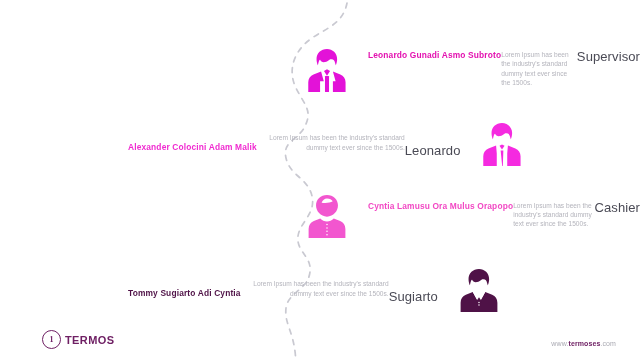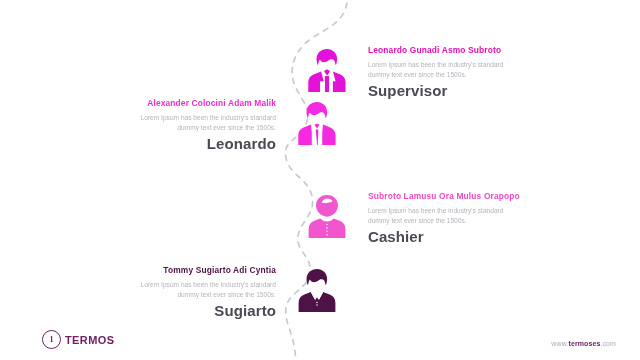--- a/index.html
+++ b/index.html
@@ -36,21 +36,21 @@
 
   .avatar {
     width: 54px;
     height: 54px;
     flex: 0 0 54px;
     display: block;
   }
 
   .copy {
     display: flex;
-    flex-direction: column;
+    flex-direction: row;
     justify-content: center;
   }
   .entry.right .copy {
     margin-left: 14px;
     text-align: left;
     align-items: flex-start;
   }
   .entry.left .copy {
     margin-right: 14px;
     text-align: right;
@@ -66,22 +66,22 @@
     white-space: nowrap;
   }
   .person-desc {
     font-size: 6.6px;
     line-height: 9.2px;
     color: #b4b4bc;
     max-width: 148px;
     margin-bottom: 5px;
   }
   .person-role {
-    font-size: 15px;
-    font-weight: bold;
+    font-size: 13px;
+    font-weight: normal;
     color: #4a4a55;
     letter-spacing: 0.1px;
     line-height: 13px;
     white-space: nowrap;
   }
 
   
   .footer-logo {
     position: absolute;
     left: 42px;
@@ -151,21 +151,21 @@
         <rect x="29.6" y="38" width="4.8" height="19" rx="0.6"></rect>
       </g>
     </svg>
     <div class="copy">
       <div class="person-name" style="color: rgb(227, 18, 176);">Leonardo Gunadi Asmo Subroto</div>
       <div class="person-desc" style="color: rgb(180, 180, 188);">Lorem Ipsum has been the industry's standard dummy text ever since the 1500s.</div>
       <div class="person-role" style="color: rgb(74, 74, 85);">Supervisor</div>
     </div>
   </div>
 
-  <div class="entry left" style="left:128px; top:97px;">
+  <div class="entry left" style="left:128px; top:118px;">
     <div class="copy">
       <div class="person-name" style="color: rgb(240, 42, 208);">Alexander Colocini Adam Malik</div>
       <div class="person-desc" style="color: rgb(180, 180, 188);">Lorem Ipsum has been the industry's standard dummy text ever since the 1500s.</div>
       <div class="person-role" style="color: rgb(74, 74, 85);">Leonardo</div>
     </div>
     <svg class="avatar" viewBox="0 0 64 64">
       <g fill="#f52ae0">
         <path d="M32 6c-7.2 0-12.4 5-12.4 11.8 0 4.2 1.6 7.4 1.6 7.4s.6-2.6 1-4.2c.5-1.9 1.6-2.2 1.6-2.2s1.2 2.8 4 2.8c6 0 5.6-3.4 9.4-3.4 2.8 0 3.8 2 4.2 3.6.5 1.8 1 3.4 1 3.4s1.6-3.2 1.6-7.4C44 11 38.6 6 32 6z"></path>
         <path d="M25 32.5l-9 3.6c-3.8 1.5-6.2 5.2-6.2 9.3V57h16V42l-0.8-9.5zM39 32.5L38.2 42V57h15.8V45.4c0-4.1-2.4-7.8-6.2-9.3L39 32.5z"></path>
         <path d="M29 33l3 4.4 3-4.4-3-1.6-3 1.6z"></path>
@@ -179,21 +179,21 @@
       <g fill="#f256cf">
         <path d="M32 6c-7.6 0-13 5.2-13 12.2 0 7 5.4 13.4 13 13.4s13-6.4 13-13.4C45 11.2 39.6 6 32 6zm0 4.2c3.4 0 5.6 1.4 6.8 3.2-3 1.8-8.4 2.4-13.2 1.6 1.2-2.8 3.4-4.8 6.4-4.8z"></path>
         <path d="M24 33.8l-7.6 3c-3.8 1.5-6.2 5.2-6.2 9.3V57h43.6V46.1c0-4.1-2.4-7.8-6.2-9.3l-7.6-3c-2.2 2.2-5 3.4-8 3.4s-5.8-1.2-8-3.4z"></path>
         <circle cx="32" cy="41" r="0.9" fill="#ffffff"></circle>
         <circle cx="32" cy="45" r="0.9" fill="#ffffff"></circle>
         <circle cx="32" cy="49" r="0.9" fill="#ffffff"></circle>
         <circle cx="32" cy="53" r="0.9" fill="#ffffff"></circle>
       </g>
     </svg>
     <div class="copy">
-      <div class="person-name" style="color: rgb(242, 72, 196);">Subroto Lamusu Ora Mulus Orapopo</div>
+      <div class="person-name" style="color: rgb(242, 72, 196);">Cyntia Lamusu Ora Mulus Orapopo</div>
       <div class="person-desc" style="color: rgb(180, 180, 188);">Lorem Ipsum has been the industry's standard dummy text ever since the 1500s.</div>
       <div class="person-role" style="color: rgb(74, 74, 85);">Cashier</div>
     </div>
   </div>
 
   <div class="entry left" style="left:128px; top:264px;">
     <div class="copy">
       <div class="person-name" style="color: rgb(79, 18, 71);">Tommy Sugiarto Adi Cyntia</div>
       <div class="person-desc" style="color: rgb(180, 180, 188);">Lorem Ipsum has been the industry's standard dummy text ever since the 1500s.</div>
       <div class="person-role" style="color: rgb(74, 74, 85);">Sugiarto</div>

